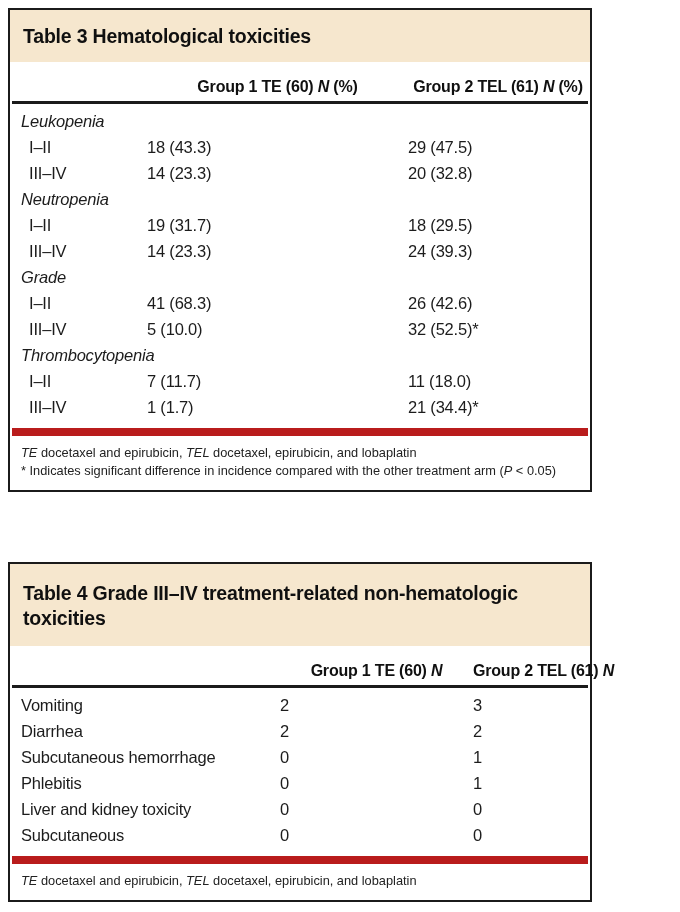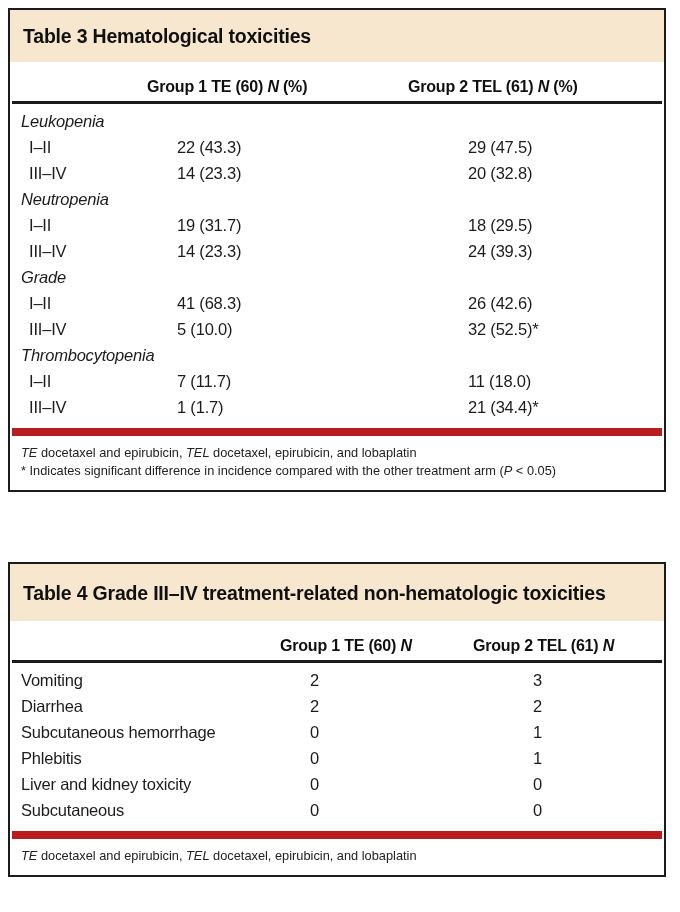--- a/index.html
+++ b/index.html
@@ -7,21 +7,21 @@
     width: 680px; height: 912px;
     background: #ffffff;
     font-family: "Liberation Sans", sans-serif;
     color: #1c1c1c;
     position: relative;
     -webkit-font-smoothing: antialiased;
   }
   .ptable {
     position: absolute;
     left: 8px;
-    width: 658px;
+    width: 584px;
     border: 2.5px solid #1b1b1b;
     background: #ffffff;
     box-sizing: border-box;
   }
   #table3 { top: 8px; }
   #table4 { top: 562px; }
 
   .thead {
     background: #f6e7ce;
     padding: 14px 12px 13px 13px;
@@ -39,32 +39,32 @@
   .colrow {
     display: grid;
     margin: 0 2px;
     padding: 16px 0 5px 0;
     border-bottom: 3px solid #1b1b1b;
     font-weight: bold;
     font-size: 16px;
     letter-spacing: -0.2px;
     color: #101010;
     white-space: nowrap;
+    text-align: center;
   }
   #table3 .colrow { grid-template-columns: 135px 261px 1fr; }
   #table4 .colrow { grid-template-columns: 268px 193px 1fr; }
 
   .tbody { padding: 4px 2px 0 2px; }
   .row {
     display: grid;
     line-height: 26px;
     font-size: 16.5px;
     letter-spacing: -0.2px;
     white-space: nowrap;
-    gap: 30px;
   }
   #table3 .row { grid-template-columns: 135px 261px 1fr; }
   #table4 .row { grid-template-columns: 268px 193px 1fr; }
 
   .lbl { padding-left: 9px; }
   .lbl.cat { font-style: italic; }
   .lbl.grade { padding-left: 17px; }
 
   .tfoot {
     margin: 8px 2px 0 2px;
@@ -91,21 +91,21 @@
   </div>
 
   <div class="tbody">
     <div class="row">
         <div class="lbl cat">Leukopenia</div>
         <div></div>
         <div></div>
       </div>
     <div class="row">
         <div class="lbl grade">I–II</div>
-        <div>22 (43.3)</div>
+        <div>18 (43.3)</div>
         <div>29 (47.5)</div>
       </div>
     <div class="row">
         <div class="lbl grade">III–IV</div>
         <div>14 (23.3)</div>
         <div>20 (32.8)</div>
       </div>
     <div class="row">
         <div class="lbl cat">Neutropenia</div>
         <div></div>

